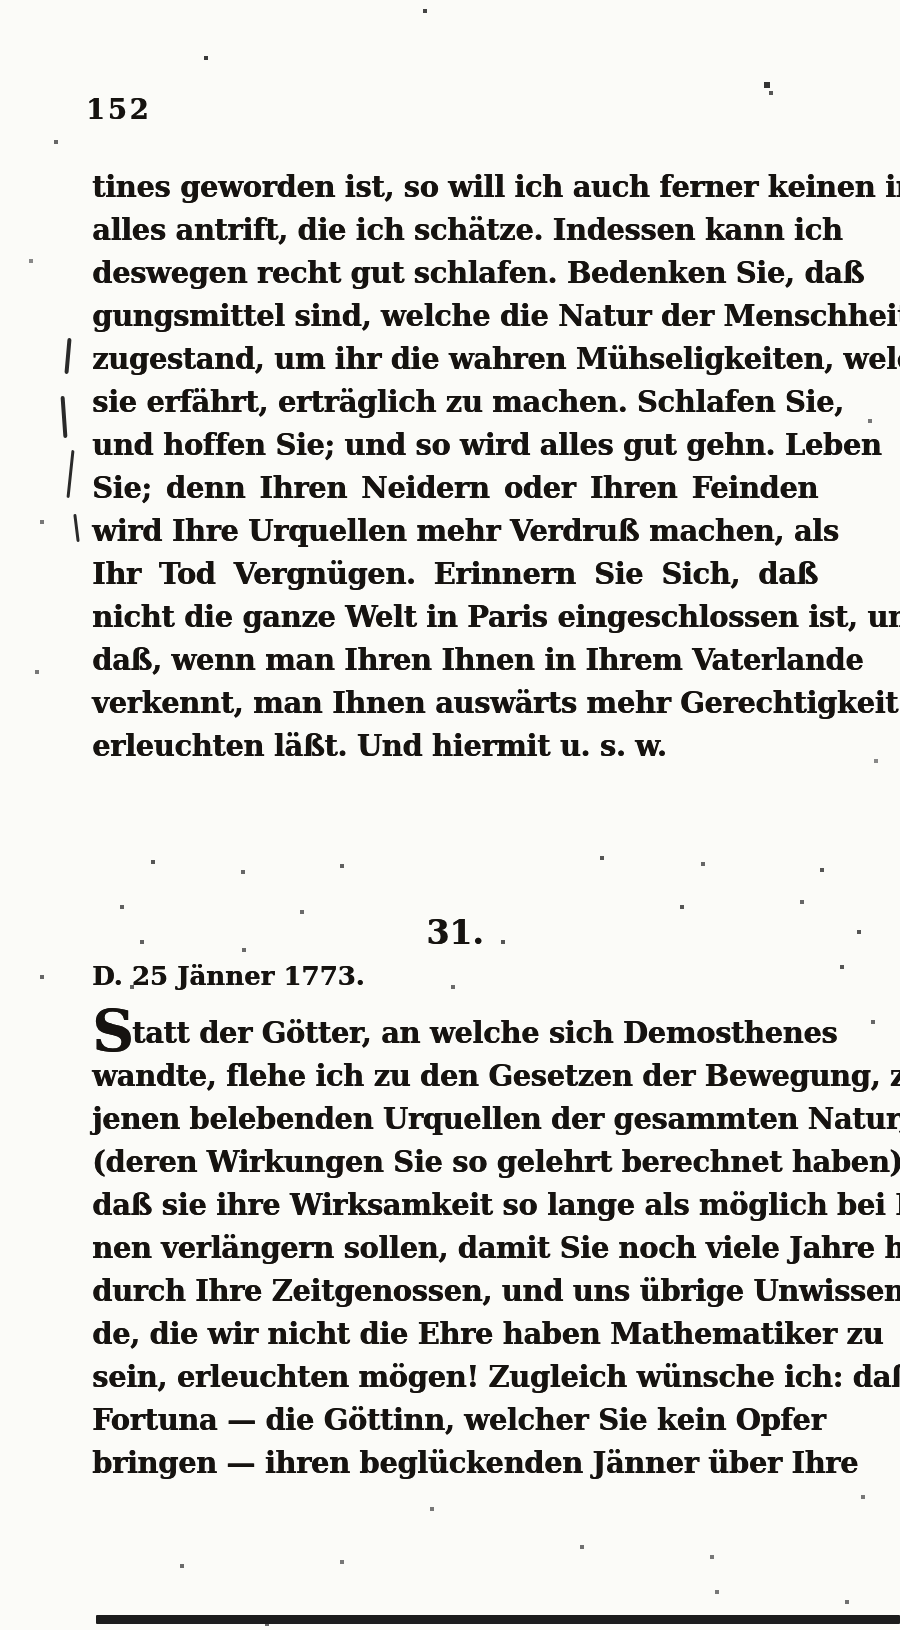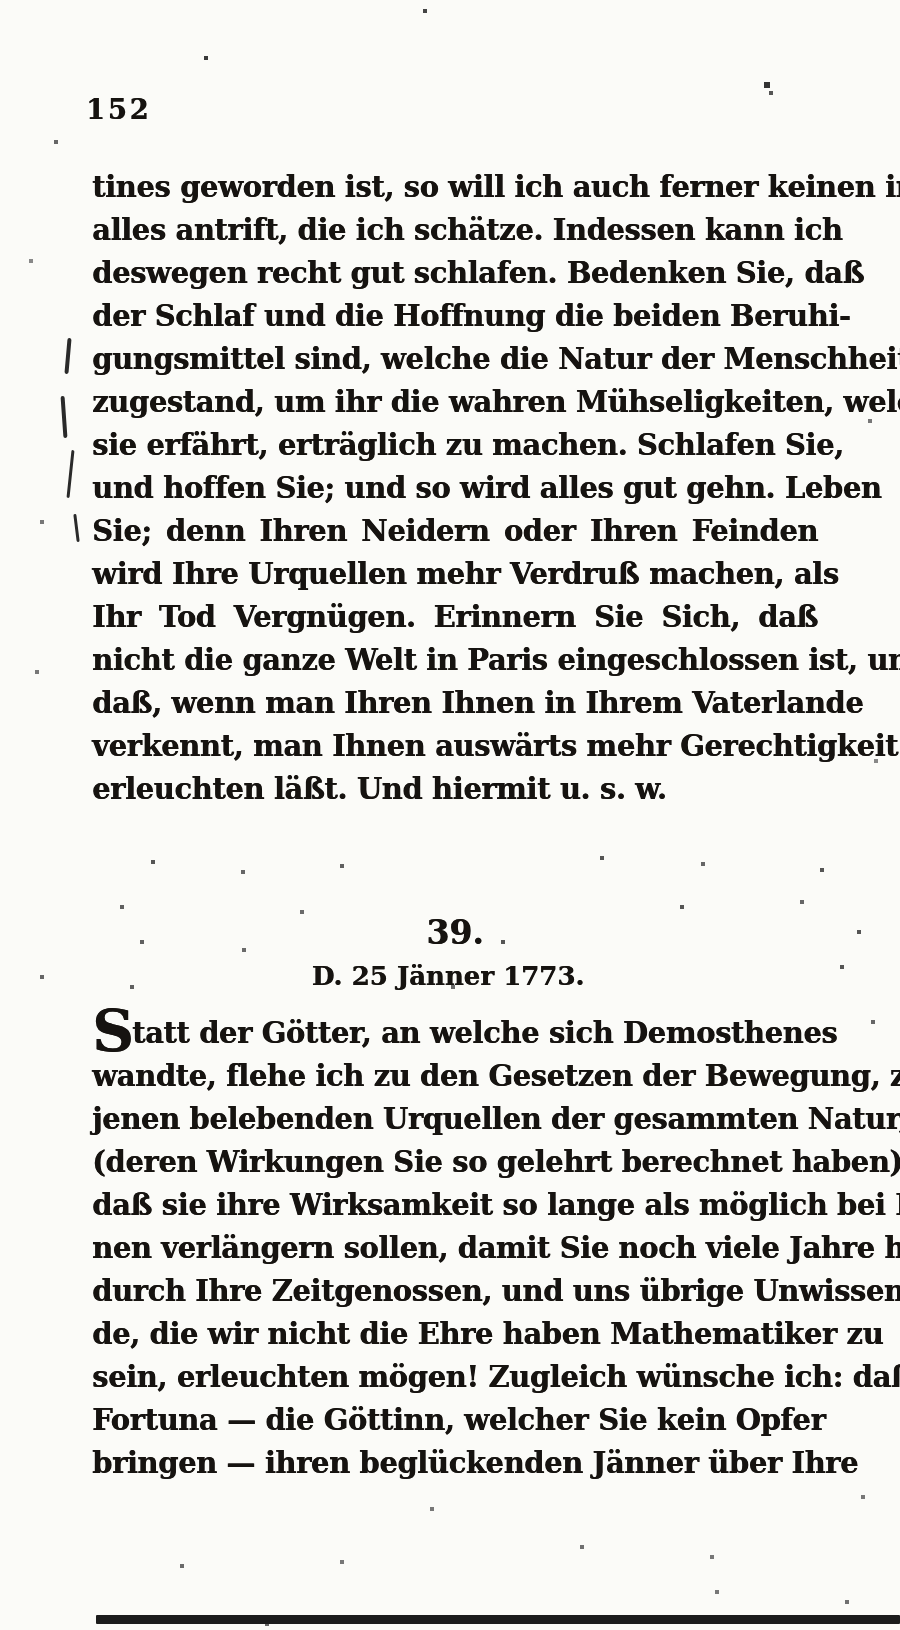--- a/index.html
+++ b/index.html
@@ -31,21 +31,21 @@
     font-size:58px;line-height:30px;letter-spacing:-2px;
     vertical-align:-10px;display:inline-block;transform:translateY(-2px);
   }
   .section-heading{
     position:absolute;left:92px;width:726px;top:913px;
     text-align:center;font-size:33px;font-weight:700;
     text-shadow:0.6px 0 0 currentColor;
   }
   .dateline{
     position:absolute;left:92px;width:712px;top:961px;
-    text-align:center;font-size:26px;font-weight:700;
+    text-align:left;font-size:26px;font-weight:700;
     text-shadow:0.5px 0 0 currentColor;
   }
   
   .bottom-bar{
     position:absolute;left:96px;top:1615px;width:804px;height:9px;
     background:#1c1c1c;border-radius:1px;
   }
   .margin-mark{position:absolute;background:#2a2a2a;border-radius:2px;}
   .mm1{left:66px;top:338px;width:4px;height:36px;transform:rotate(5deg);}
   .mm2{left:62px;top:396px;width:4px;height:42px;transform:rotate(-4deg);}
@@ -73,35 +73,34 @@
 <body>
 
 <div class="page">
 
   <div class="page-number">152</div>
 
   <div class="para para1">
     <div class="line">tines geworden ist, so will ich auch ferner keinen in</div>
     <div class="line">alles antrift, die ich schätze. Indessen kann ich</div>
     <div class="line">deswegen recht gut schlafen. Bedenken Sie, daß</div>
-    <div class="line">der Schlaf und die Hoffnung die beiden Beruhi-</div>
     <div class="line">gungsmittel sind, welche die Natur der Menschheit</div>
     <div class="line">zugestand, um ihr die wahren Mühseligkeiten, welche</div>
     <div class="line">sie erfährt, erträglich zu machen. Schlafen Sie,</div>
     <div class="line">und hoffen Sie; und so wird alles gut gehn. Leben</div>
     <div class="line">Sie; denn Ihren Neidern oder Ihren Feinden</div>
     <div class="line">wird Ihre Urquellen mehr Verdruß machen, als</div>
     <div class="line">Ihr Tod Vergnügen. Erinnern Sie Sich, daß</div>
     <div class="line">nicht die ganze Welt in Paris eingeschlossen ist, und</div>
     <div class="line">daß, wenn man Ihren Ihnen in Ihrem Vaterlande</div>
     <div class="line">verkennt, man Ihnen auswärts mehr Gerechtigkeit</div>
     <div class="line last">erleuchten läßt. Und hiermit u. s. w.</div>
   </div>
 
-  <div class="section-heading">39.</div>
+  <div class="section-heading">31.</div>
 
   <div class="dateline">D. 25 Jänner 1773.</div>
 
   <div class="para para2">
     <div class="line"><span class="initial">S</span><span>tatt der Götter, an welche sich Demosthenes</span></div>
     <div class="line">wandte, flehe ich zu den Gesetzen der Bewegung, zu</div>
     <div class="line">jenen belebenden Urquellen der gesammten Natur,</div>
     <div class="line">(deren Wirkungen Sie so gelehrt berechnet haben):</div>
     <div class="line">daß sie ihre Wirksamkeit so lange als möglich bei Ih-</div>
     <div class="line">nen verlängern sollen, damit Sie noch viele Jahre hin-</div>

